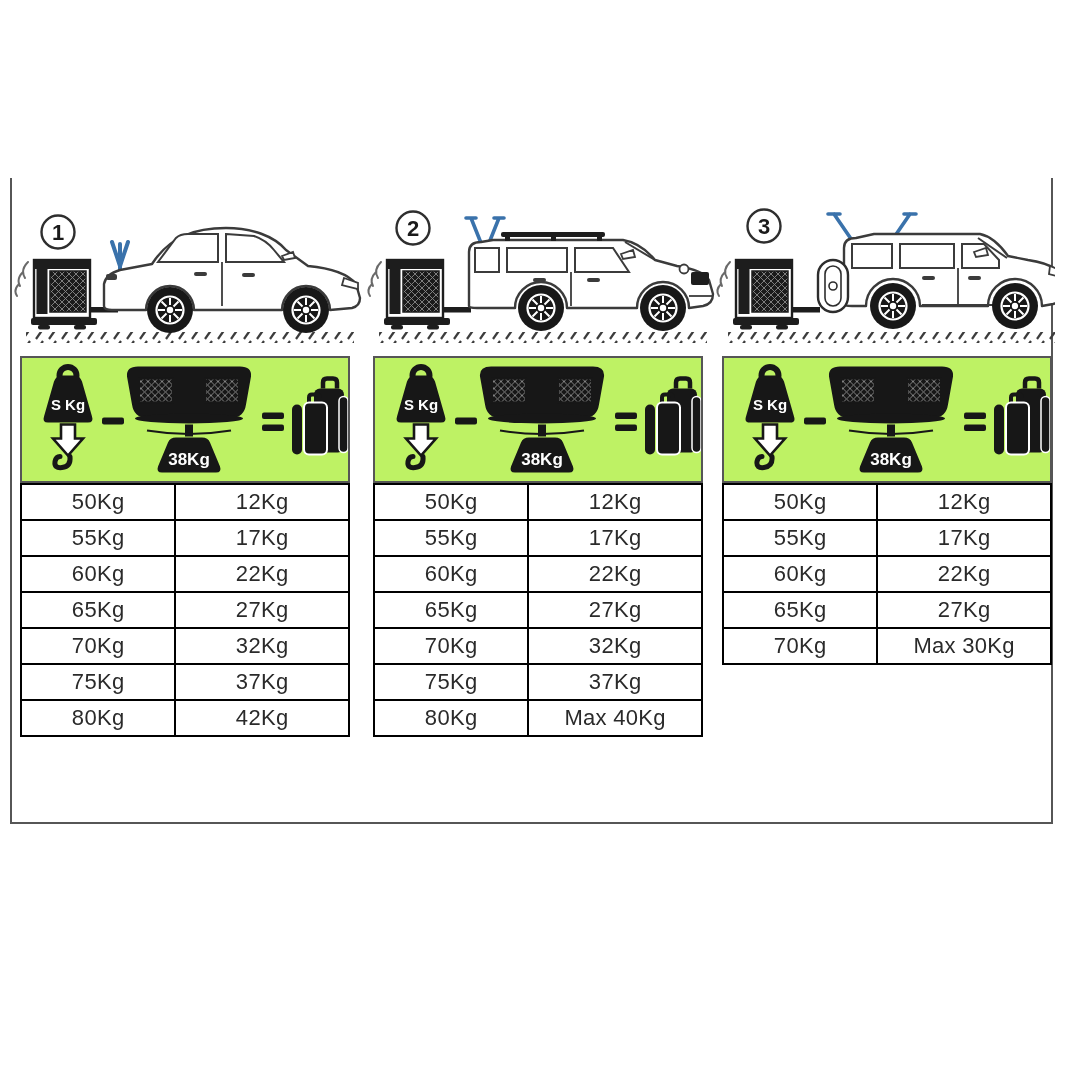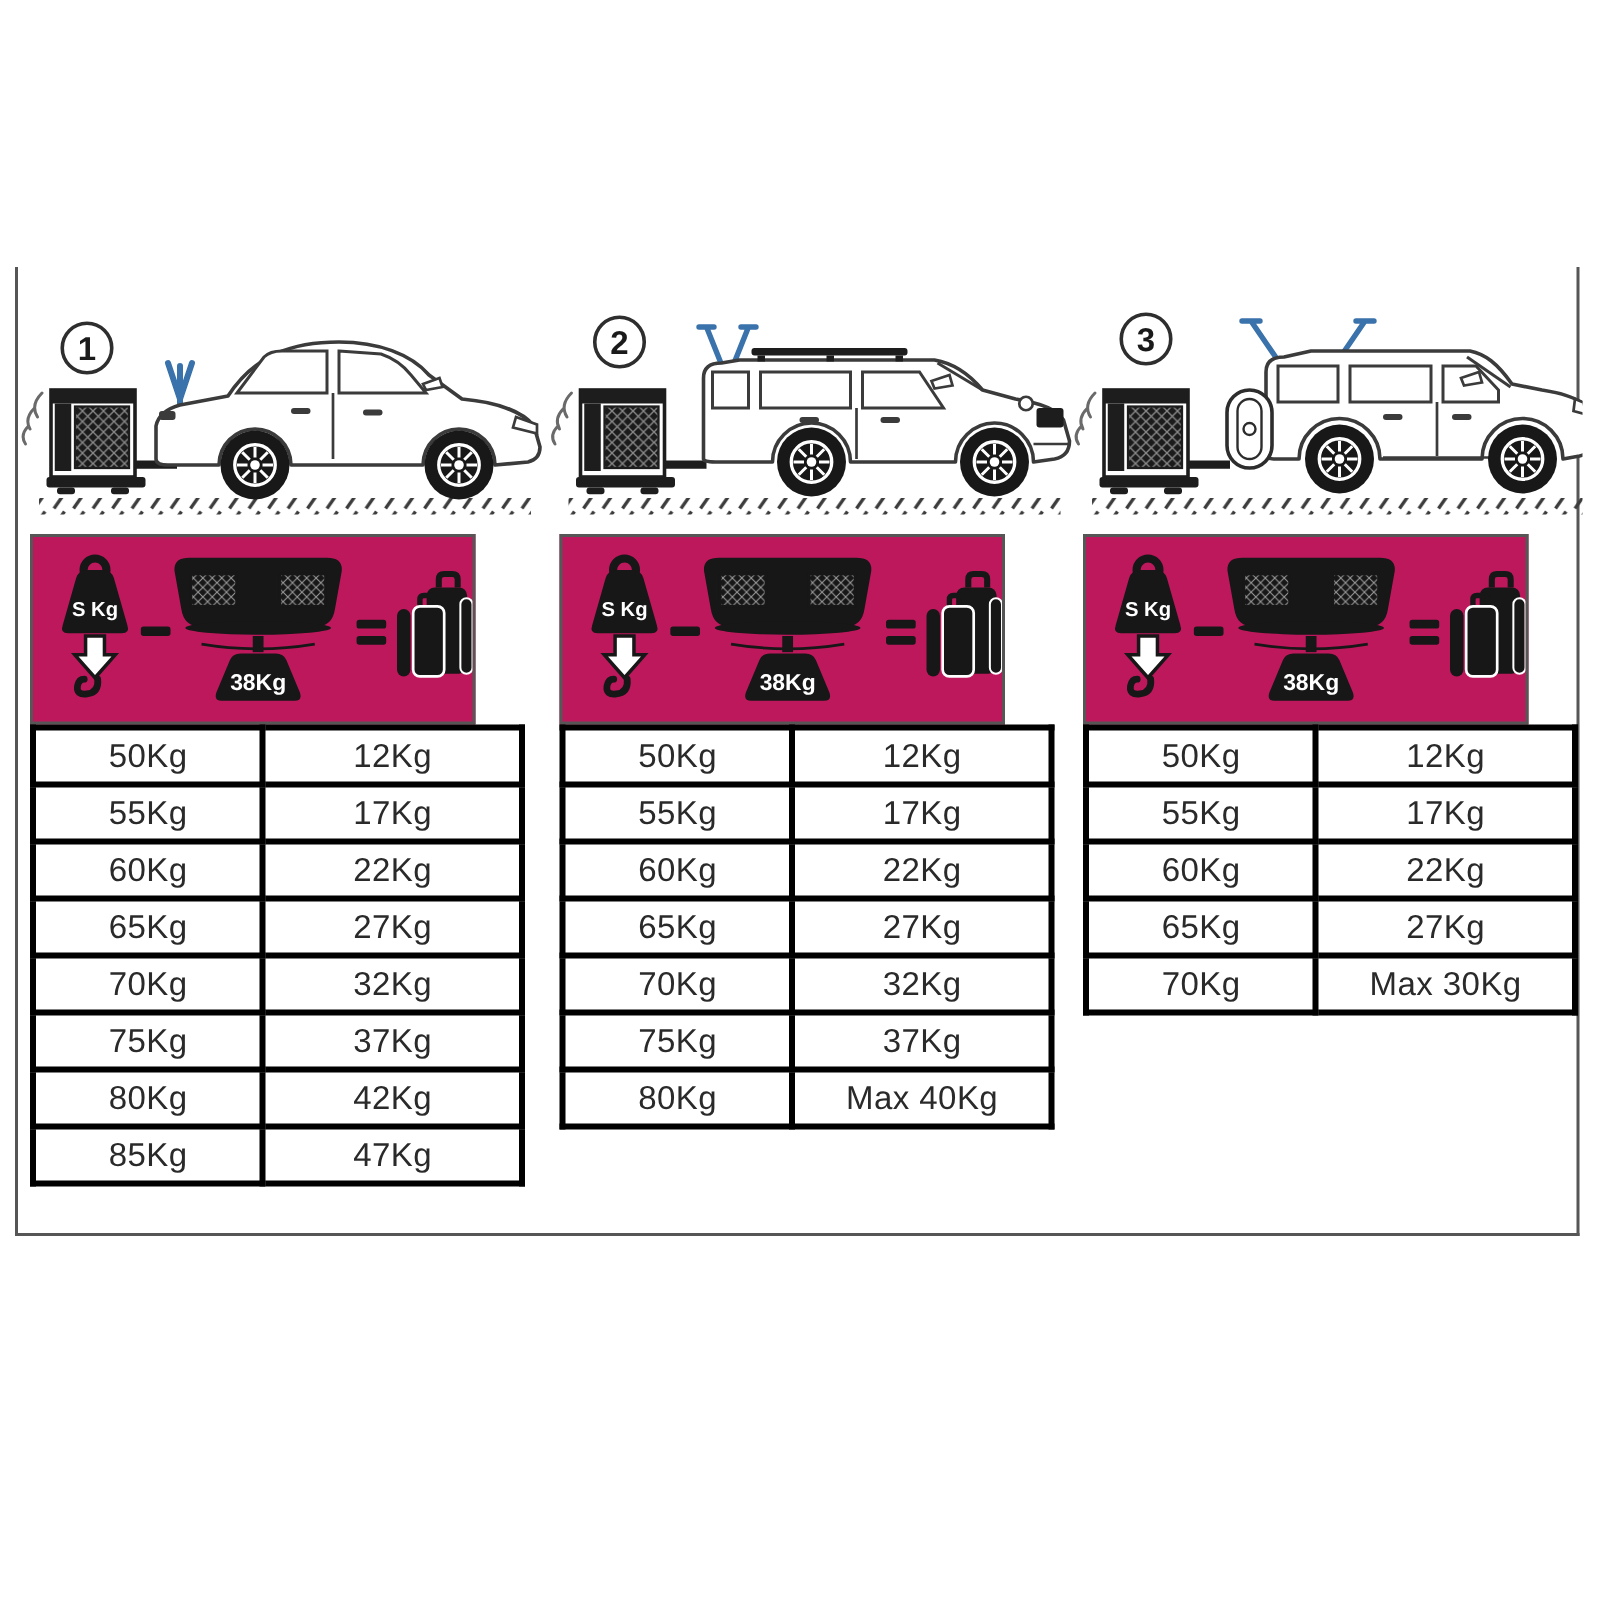--- a/index.html
+++ b/index.html
@@ -11,30 +11,30 @@
     position:absolute;left:10px;top:178px;width:1043px;height:646px;
     border-left:2px solid #565656;border-right:2px solid #565656;border-bottom:2px solid #565656;
     box-sizing:border-box;background:#fff;
   }
   .vehicles-svg{position:absolute;left:0;top:0;width:1043px;height:646px;}
   .panel{position:absolute;top:178px;width:330px;}
   .panel-1{left:8px;}
   .panel-2{left:361px;}
   .panel-3{left:710px;}
   .formula-box{
-    box-sizing:border-box;width:297px;height:127px;
-    border:2px solid #565656;background:#be185d;
+    box-sizing:border-box;width:330px;height:127px;
+    border:2px solid #565656;background:#bef264;
   }
   .formula-box svg{display:block;width:100%;height:100%;}
   table.capacity{
     width:330px;border-collapse:collapse;table-layout:fixed;
     margin-top:0px;
   }
   table.capacity td{
-    border:4px solid #000000;height:34px;padding:0;
+    border:2px solid #000000;height:34px;padding:0;
     text-align:center;vertical-align:middle;
     font-size:22px;color:#2a2a2a;letter-spacing:.3px;
     background:#fff;
   }
   td.col-towbar{width:47%;}
   td.col-luggage{width:53%;}
 </style>
 </head>
 <body>
 
@@ -214,24 +214,20 @@
             <td class="col-luggage">32Kg</td>
           </tr>
         <tr>
             <td class="col-towbar">75Kg</td>
             <td class="col-luggage">37Kg</td>
           </tr>
         <tr>
             <td class="col-towbar">80Kg</td>
             <td class="col-luggage">42Kg</td>
           </tr>
-        <tr>
-            <td class="col-towbar">85Kg</td>
-            <td class="col-luggage">47Kg</td>
-          </tr>
       </tbody>
     </table>
   </div>
 
   <div class="panel panel-2">
     <div class="formula-box">
       <svg viewBox="0 0 326 118">
         <defs>
           <pattern id="fm2" width="7" height="7" patternUnits="userSpaceOnUse">
             <rect width="7" height="7" fill="#171717"></rect>

